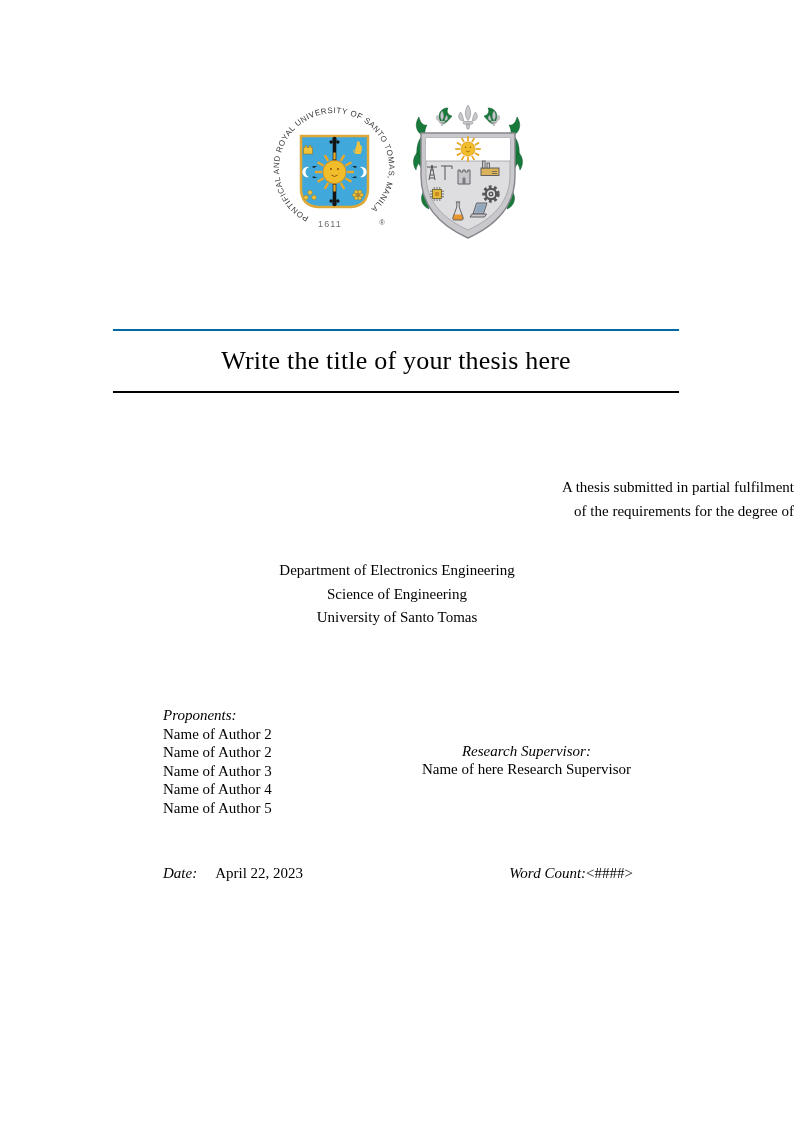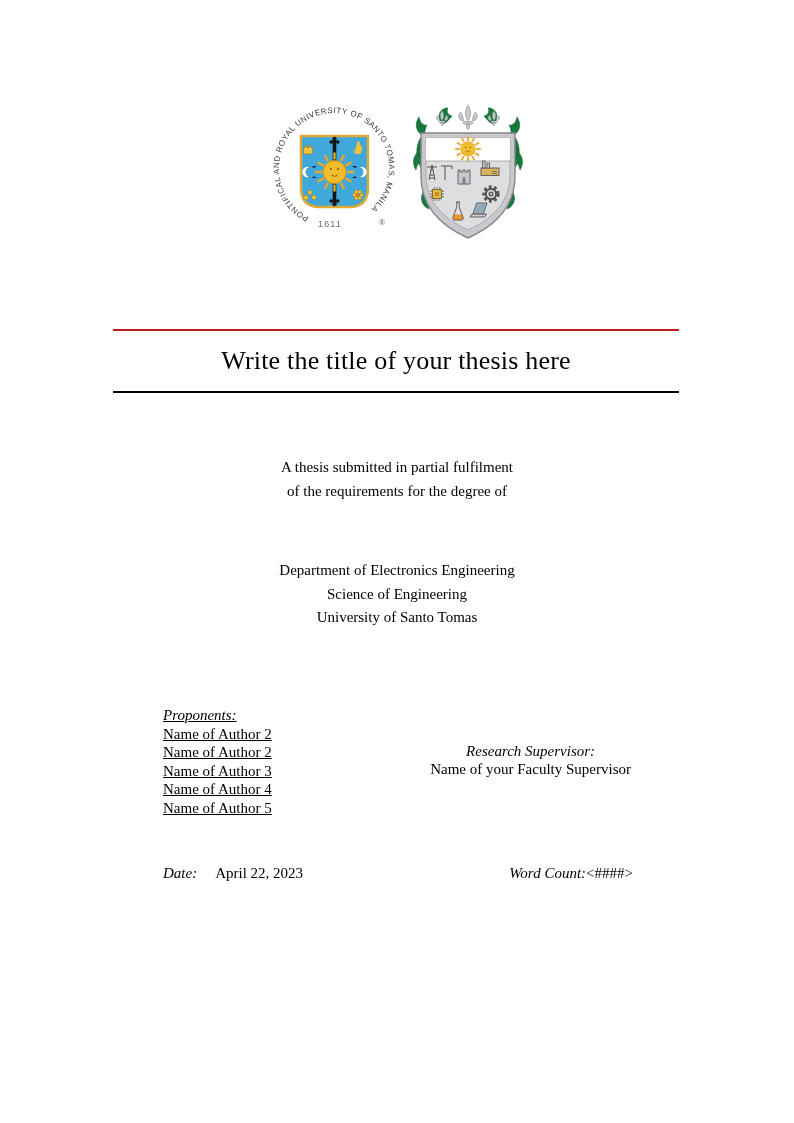--- a/index.html
+++ b/index.html
@@ -6,28 +6,28 @@
   .page{
     position:relative;width:794px;height:1123px;margin:0 auto;background:#ffffff;
     font-family:"Liberation Serif","DejaVu Serif",serif;color:#000;overflow:hidden;
   }
   .logo-row{position:absolute;top:102px;left:0;width:100%;display:flex;justify-content:center;align-items:flex-start;gap:12px;}
   .ring-text{font-family:"Liberation Sans","DejaVu Sans",sans-serif;font-size:8px;letter-spacing:.5px;fill:#3a3a3a;}
   .seal-year{font-family:"Liberation Sans","DejaVu Sans",sans-serif;font-size:9px;letter-spacing:1.2px;fill:#6e6e6e;}
   .seal-reg{font-family:"Liberation Sans","DejaVu Sans",sans-serif;font-size:7.5px;fill:#555;}
   .title-rules{
     position:absolute;left:113px;top:329px;width:566px;height:60px;
-    border-top:2px solid #b91c1c;border-bottom:2px solid #000;
+    border-top:2px solid #0369a1;border-bottom:2px solid #000;
     display:flex;align-items:center;justify-content:center;
   }
   .thesis-title{font-size:26px;font-weight:normal;margin:0;letter-spacing:.2px;}
   .center-block{position:absolute;left:0;width:100%;text-align:center;font-size:15px;line-height:23.5px;}
-  .submission{top:456px;}
+  .submission{top:476px;text-align:right;}
   .affiliation{top:559px;}
-  .proponents{position:absolute;left:163px;top:706px;font-size:15px;line-height:18.6px;text-align:left;text-decoration:underline;}
+  .proponents{position:absolute;left:163px;top:706px;font-size:15px;line-height:18.6px;text-align:left;}
   .supervisor{position:absolute;right:163px;top:742px;font-size:15px;line-height:18.4px;text-align:center;}
   .em{font-style:italic;}
   .date-row{position:absolute;left:163px;top:865px;font-size:15px;}
   .wordcount-row{position:absolute;right:161px;top:865px;font-size:15px;}
   .date-row .em{margin-right:18px;}
   .wordcount-row .em{}
 </style>
 </head>
 <body>
 
@@ -227,21 +227,21 @@
     <div class="em">Proponents:</div>
     <div>Name of Author 2</div>
     <div>Name of Author 2</div>
     <div>Name of Author 3</div>
     <div>Name of Author 4</div>
     <div>Name of Author 5</div>
   </div>
 
   <div class="supervisor">
     <div class="em">Research Supervisor:</div>
-    <div>Name of your Faculty Supervisor</div>
+    <div>Name of here Research Supervisor</div>
   </div>
 
   <div class="date-row">
     <span class="em">Date:</span><span>April 22, 2023</span>
   </div>
   <div class="wordcount-row">
     <span class="em">Word Count:</span><span>&lt;####&gt;</span>
   </div>
 
 </div>

